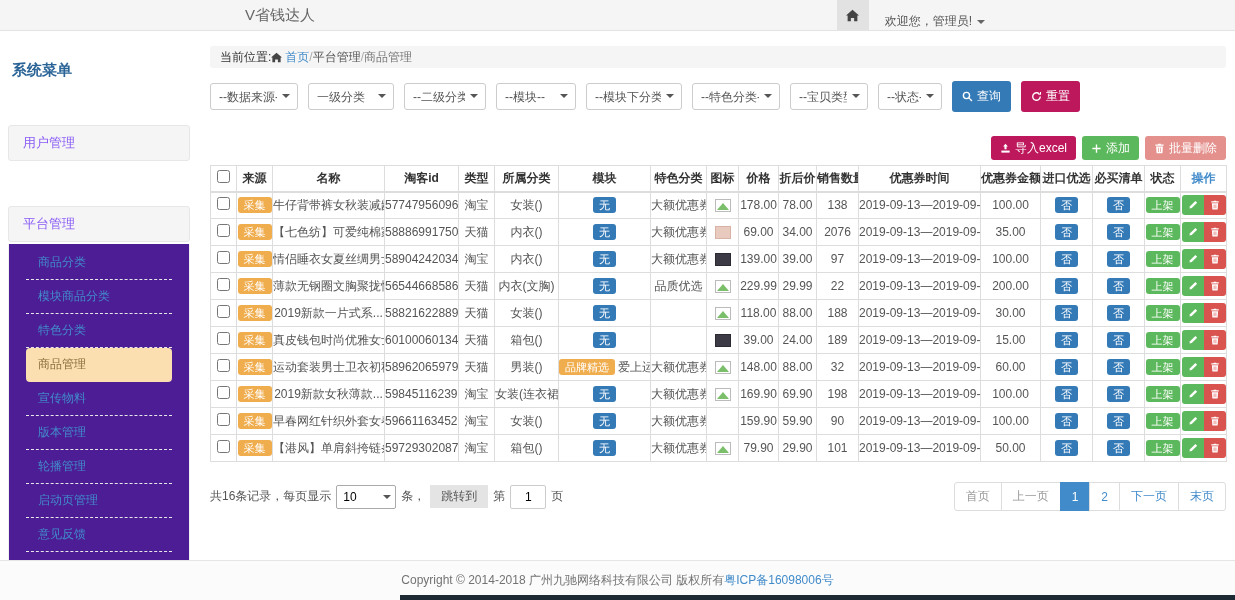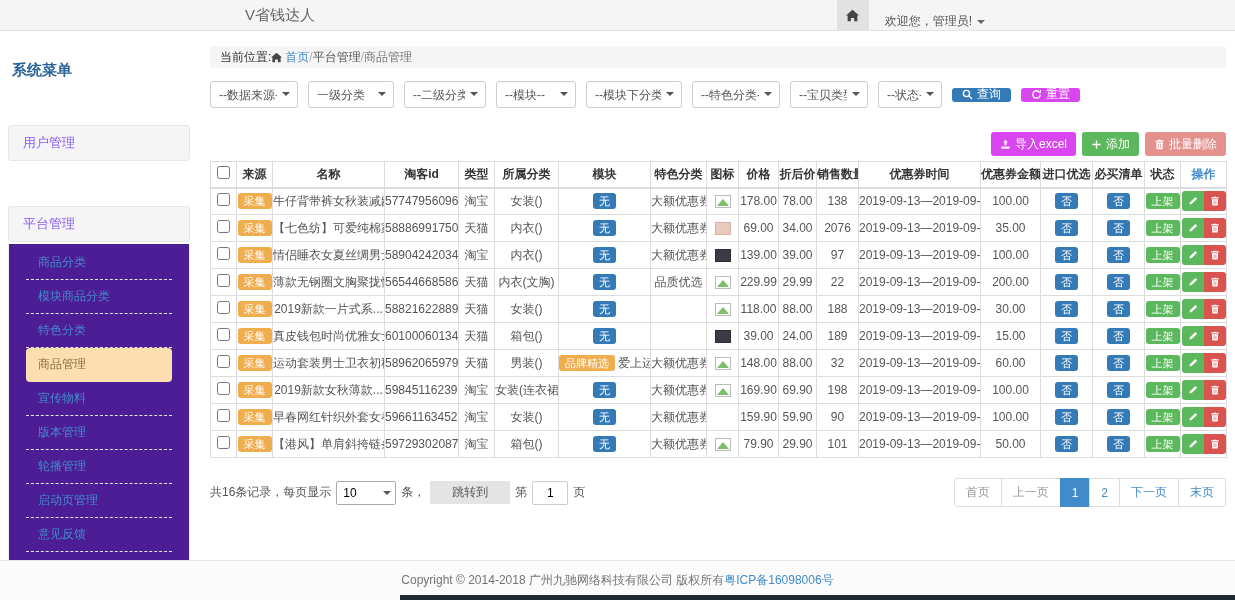--- a/index.html
+++ b/index.html
@@ -35,24 +35,24 @@
   .breadcrumb .bc-current { color:#777; }
 
   
   .filter-row { margin-top:13px; display:flex; align-items:center; gap:10px; }
   .sel-wrap { position:relative; display:inline-block; }
   .sel-wrap:after { content:""; position:absolute; right:8px; top:11px; width:0; height:0;
                     border-left:4px solid transparent; border-right:4px solid transparent; border-top:4px solid #555; pointer-events:none;}
   .filter-row select { appearance:none; -webkit-appearance:none; height:27px; border:1px solid #ccc; border-radius:3px;
                        background:#fff; font-size:12px; color:#555; padding:0 20px 0 8px; width:100%; cursor:pointer;}
   .filter-row input[type=text] { height:27px; border:1px solid #ccc; border-radius:3px; font-size:12px; padding:0 8px; color:#555;}
-  .btn { border:none; border-radius:3px; font-size:12px; color:#fff; height:14px; padding:0 10px;
+  .btn { border:none; border-radius:3px; font-size:12px; color:#fff; height:31px; padding:0 10px;
          display:inline-flex; align-items:center; gap:4px; cursor:pointer; }
   .btn-primary { background:#337ab7; }
-  .btn-info { background:#d946ef; }
+  .btn-info { background:#be185d; }
   .btn-success { background:#5cb85c; }
   .btn-danger-light { background:#e4918e; }
 
   
   .action-row { margin-top:24px; margin-bottom:5px; display:flex; justify-content:flex-end; gap:6px; }
   .btn-sm { height:24px; font-size:12px; padding:0 9px; }
 
   
   table.grid { width:100%; border-collapse:collapse; table-layout:fixed; font-size:12px; }
   .grid th, .grid td { border:1px solid #ddd; text-align:center; overflow:hidden; white-space:nowrap; }
@@ -75,21 +75,21 @@
   .thumb.dark { background:#3c3b45; border-color:#2c2b33; }
   .grid input[type=checkbox], .chk { width:13px; height:13px; cursor:pointer; }
 
   
   .pag-row { margin-top:20px; display:flex; align-items:center; justify-content:space-between; font-size:12px; color:#555; }
   .pag-left { display:flex; align-items:center; gap:5px; }
   .pag-left .sel-wrap { width:60px; }
   .pag-left select { appearance:none; height:24px; border:1px solid #aaa; border-radius:2px; background:#fff;
                      font-size:12px; padding:0 16px 0 6px; width:100%; cursor:pointer;}
   .pag-left .sel-wrap:after{ top:10px; right:5px; }
-  .jump-chip { background:#e4e4e4; padding:3px 22px; color:#555; cursor:pointer; }
+  .jump-chip { background:#e4e4e4; padding:3px 11px; color:#555; cursor:pointer; }
   .page-input { width:36px; height:24px; border:1px solid #ccc; border-radius:2px; text-align:center; font-size:12px; }
   .pager { display:flex; }
   .pager .pg { border:1px solid #ddd; background:#fff; color:#428bca; font-size:12px; padding:5px 11px;
                margin-left:-1px; cursor:pointer; }
   .pager .pg:first-child { border-top-left-radius:3px; border-bottom-left-radius:3px; margin-left:0;}
   .pager .pg:last-child { border-top-right-radius:3px; border-bottom-right-radius:3px; }
   .pager .pg.muted { color:#999; }
   .pager .pg.active { background:#428bca; border-color:#428bca; color:#fff; }
 
   

